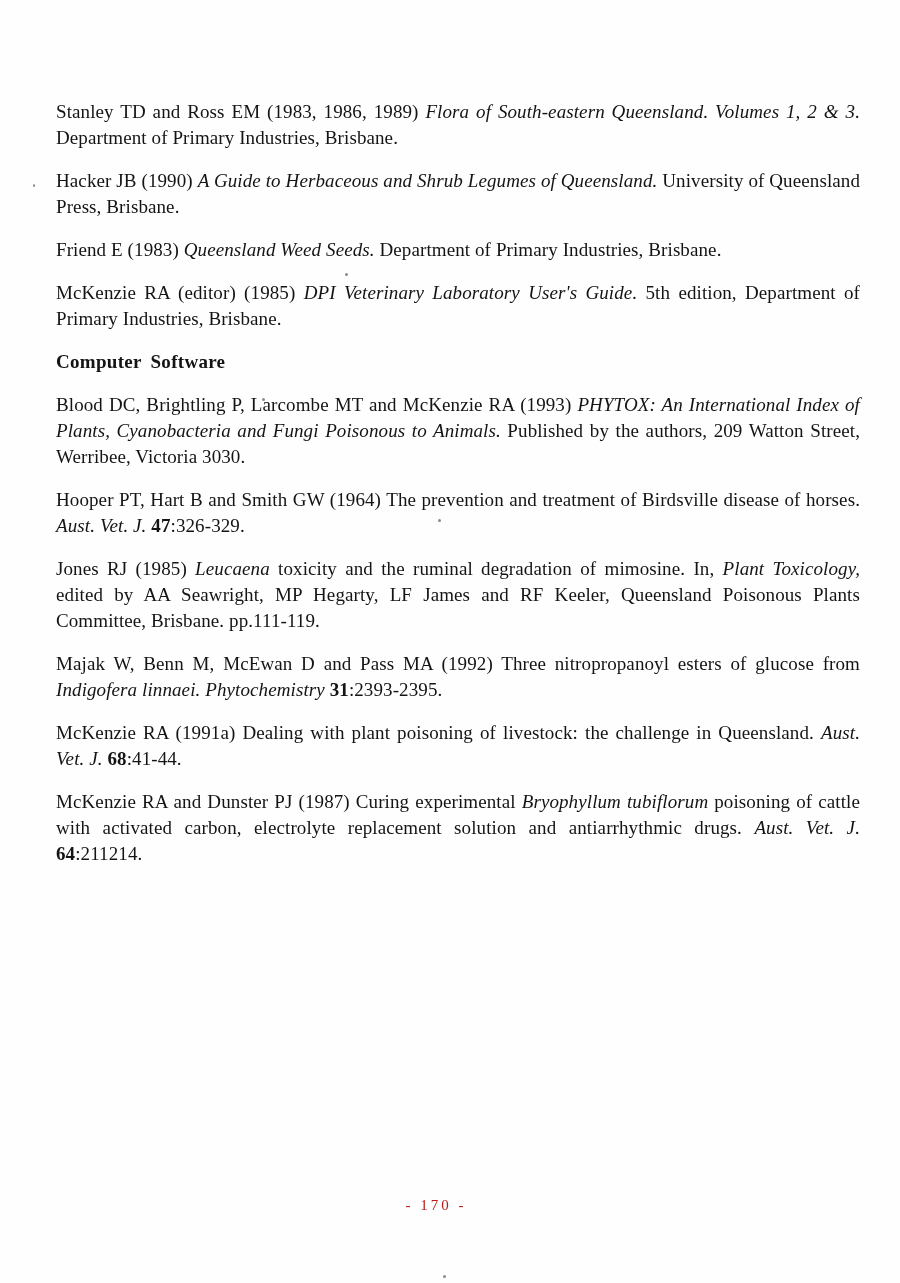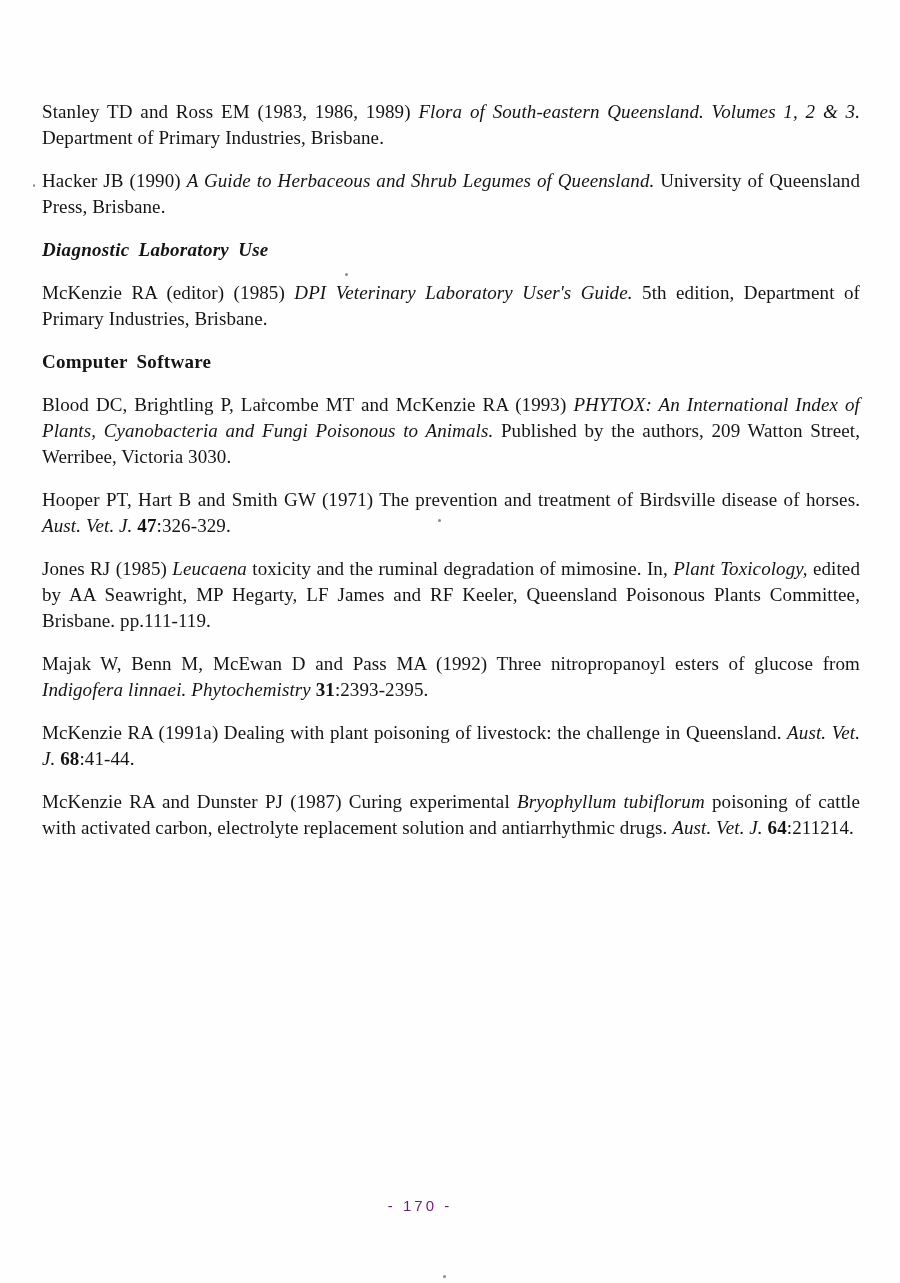--- a/index.html
+++ b/index.html
@@ -11,21 +11,21 @@
     position: relative;
     width: 900px;
     height: 1283px;
     background: #fefefe;
     overflow: hidden;
     font-family: "Liberation Serif", "DejaVu Serif", serif;
     color: #141414;
   }
   #page-content {
     position: absolute;
-    left: 42px;
+    left: 56px;
     right: 40px;
     top: 99px;
   }
   p.ref, p.heading {
     margin: 0 0 17px 0;
     font-size: 19px;
     line-height: 26px;
     text-align: justify;
     letter-spacing: 0.1px;
   }
@@ -34,48 +34,48 @@
     letter-spacing: 0.3px;
     word-spacing: 4px;
   }
   .s-plain   { font-style: normal; font-weight: normal; }
   .s-italic  { font-style: italic; font-weight: normal; }
   .s-bold    { font-style: normal; font-weight: bold; }
   .s-bold-italic { font-style: italic; font-weight: bold; }
   #page-footer {
     position: absolute;
     top: 1197px;
-    left: 0;
+    left: 16px;
     width: 840px; 
     text-align: center;
-    font-family: Liberation Sans, sans-serif;
+    font-family: Liberation Serif, serif;
     font-size: 15px;
     letter-spacing: 3px;
-    color: #701a75;
+    color: #b91c1c;
   }
   .speck {
     position: absolute;
     background: #8a8a8a;
     border-radius: 50%;
   }
 </style>
 </head>
 <body>
 
 <div id="page">
 
   <main id="page-content">
 
   <p class="ref"><span class="s-plain">Stanley TD and Ross EM (1983, 1986, 1989) </span><span class="s-italic">Flora of South-eastern Queensland. Volumes 1, 2 &amp; 3.</span><span class="s-plain"> Department of Primary Industries, Brisbane.</span></p>
       <p class="ref"><span class="s-plain">Hacker JB (1990) </span><span class="s-italic">A Guide to Herbaceous and Shrub Legumes of Queensland.</span><span class="s-plain"> University of Queensland Press, Brisbane.</span></p>
-      <p class="heading"><span class="s-bold-italic">Diagnostic Laboratory Use</span></p>
+      <p class="ref"><span class="s-plain">Friend E (1983) </span><span class="s-italic">Queensland Weed Seeds.</span><span class="s-plain"> Department of Primary Industries, Brisbane.</span></p>
       <p class="ref"><span class="s-plain">McKenzie RA (editor) (1985) </span><span class="s-italic">DPI Veterinary Laboratory User's Guide.</span><span class="s-plain"> 5th edition, Department of Primary Industries, Brisbane.</span></p>
       <p class="heading"><span class="s-bold">Computer Software</span></p>
       <p class="ref"><span class="s-plain">Blood DC, Brightling P, Larcombe MT and McKenzie RA (1993) </span><span class="s-italic">PHYTOX: An International Index of Plants, Cyanobacteria and Fungi Poisonous to Animals.</span><span class="s-plain"> Published by the authors, 209 Watton Street, Werribee, Victoria 3030.</span></p>
-      <p class="ref"><span class="s-plain">Hooper PT, Hart B and Smith GW (1971) The prevention and treatment of Birdsville disease of horses. </span><span class="s-italic">Aust. Vet. J. </span><span class="s-bold">47</span><span class="s-plain">:326-329.</span></p>
+      <p class="ref"><span class="s-plain">Hooper PT, Hart B and Smith GW (1964) The prevention and treatment of Birdsville disease of horses. </span><span class="s-italic">Aust. Vet. J. </span><span class="s-bold">47</span><span class="s-plain">:326-329.</span></p>
       <p class="ref"><span class="s-plain">Jones RJ (1985) </span><span class="s-italic">Leucaena</span><span class="s-plain"> toxicity and the ruminal degradation of mimosine. In, </span><span class="s-italic">Plant Toxicology,</span><span class="s-plain"> edited by AA Seawright, MP Hegarty, LF James and RF Keeler, Queensland Poisonous Plants Committee, Brisbane. pp.111-119.</span></p>
       <p class="ref"><span class="s-plain">Majak W, Benn M, McEwan D and Pass MA (1992) Three nitropropanoyl esters of glucose from </span><span class="s-italic">Indigofera linnaei. Phytochemistry </span><span class="s-bold">31</span><span class="s-plain">:2393-2395.</span></p>
       <p class="ref"><span class="s-plain">McKenzie RA (1991a) Dealing with plant poisoning of livestock: the challenge in Queensland. </span><span class="s-italic">Aust. Vet. J. </span><span class="s-bold">68</span><span class="s-plain">:41-44.</span></p>
       <p class="ref"><span class="s-plain">McKenzie RA and Dunster PJ (1987) Curing experimental </span><span class="s-italic">Bryophyllum tubiflorum</span><span class="s-plain"> poisoning of cattle with activated carbon, electrolyte replacement solution and antiarrhythmic drugs. </span><span class="s-italic">Aust. Vet. </span><span class="s-italic">J. </span><span class="s-bold">64</span><span class="s-plain">:211214.</span></p>
     </main>
 
   <div id="page-footer">- 170 -</div>
 
   <div class="speck" style="left:345px; top:273px; width:3px; height:3px;"></div>
   <div class="speck" style="left:262px; top:398px; width:3px; height:3px;"></div>

